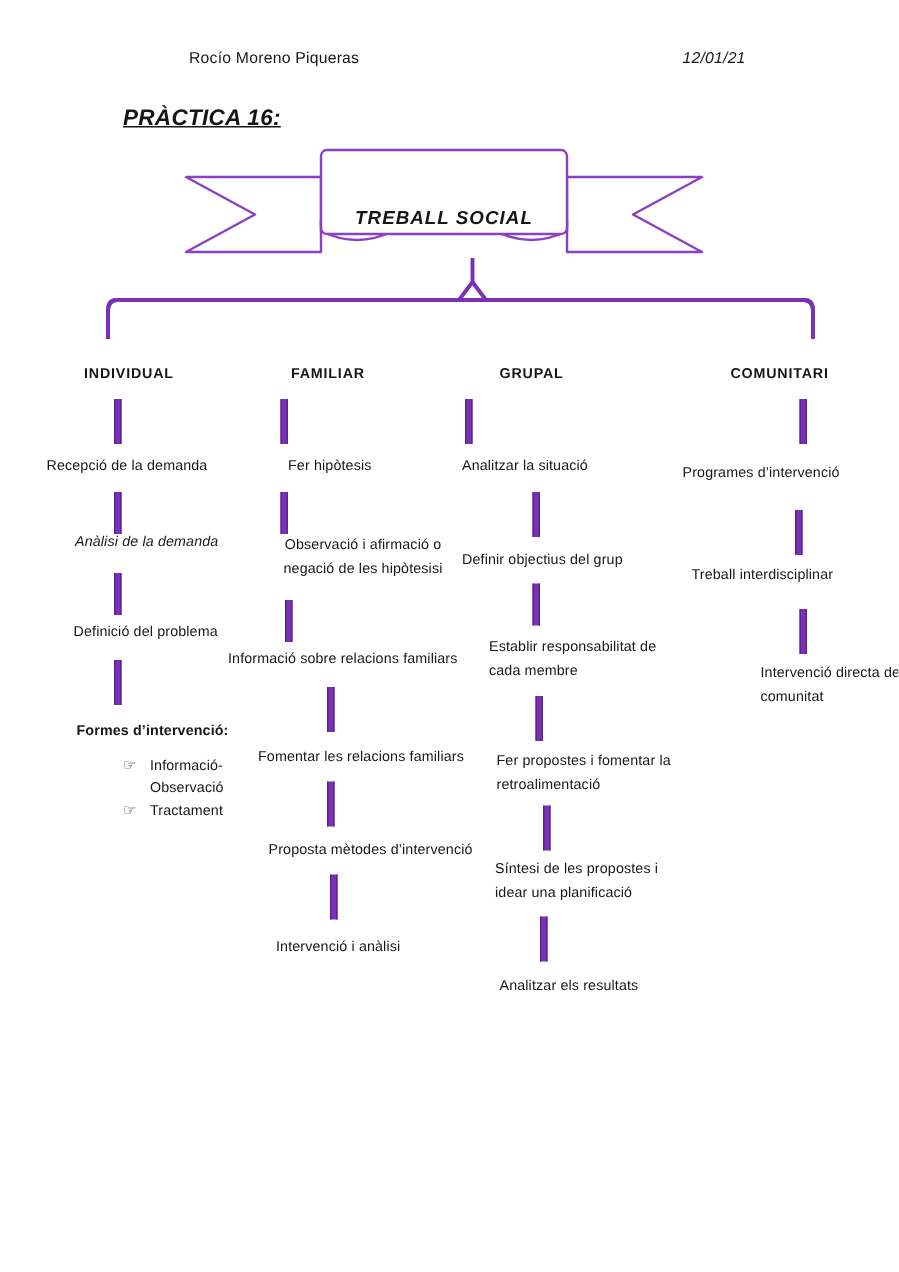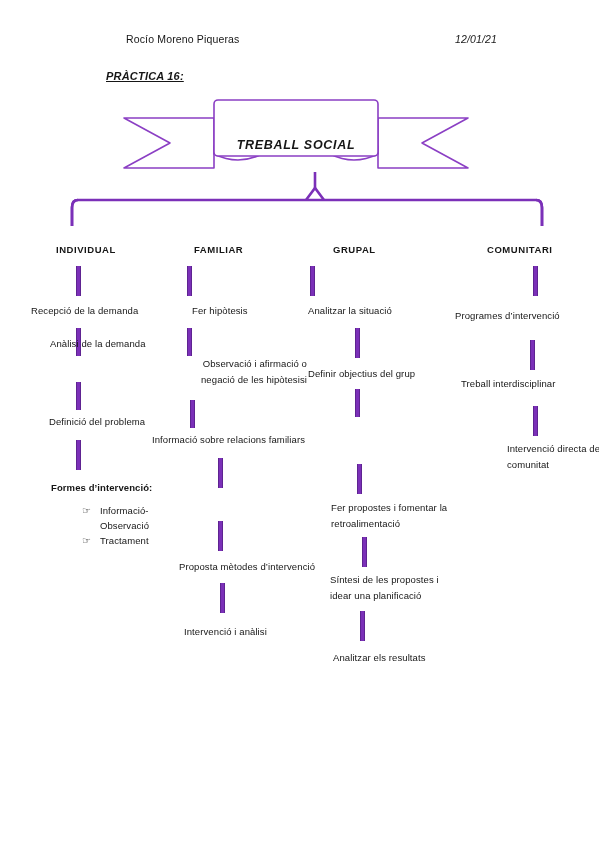--- a/index.html
+++ b/index.html
@@ -35,27 +35,26 @@
     top: 33px;
     font-size: 10.5px;
     letter-spacing: .15px;
     white-space: nowrap;
     font-style: italic;
   }
   .practica {
     position: absolute;
     left: 82px;
     top: 70px;
-    font-size: 11px;
+    font-size: 15px;
     font-style: italic;
     font-weight: bold;
     text-decoration: underline;
     letter-spacing: .2px;
     white-space: nowrap;
-    margin-left: 24px;
   }
 
   
   #banner {
     position: absolute;
     left: 118px;
     top: 96px;
     width: 356px;
     height: 76px;
   }
@@ -184,21 +183,21 @@
 
   <div class="col-head" style="left:56px;  top:244px;">INDIVIDUAL</div>
   <div class="col-head" style="left:194px; top:244px;">FAMILIAR</div>
   <div class="col-head" style="left:333px; top:244px;">GRUPAL</div>
   <div class="col-head" style="left:487px; top:244px;">COMUNITARI</div>
 
   <div class="bar" style="left:76px;  top:266px; height:30px;"></div>
   <div class="node" style="left:31px;  top:303px;">Recepció de la demanda</div>
 
   <div class="bar" style="left:76px;  top:328px; height:28px;"></div>
-  <div class="node" style="left:50px;  top:336px;">Anàlisi de la demanda</div>
+  <div class="node" style="left:50px;  top:354px;font-style:italic;">Anàlisi de la demanda</div>
 
   <div class="bar" style="left:76px;  top:382px; height:28px;"></div>
   <div class="node" style="left:49px;  top:414px;">Definició del problema</div>
 
   <div class="bar" style="left:76px;  top:440px; height:30px;"></div>
   <div class="node" style="left:51px;  top:480px;font-weight:bold;">Formes d’intervenció:</div>
 
   <div class="bullets" style="left:82px; top:503px;">
     <div class="bl">
       <span class="glyph">☞</span>
@@ -211,40 +210,42 @@
     <div class="bl">
       <span class="glyph">☞</span>
       <span class="btxt">Tractament</span>
     </div>
   </div>
 
   <div class="bar" style="left:187px; top:266px; height:30px;"></div>
   <div class="node" style="left:192px; top:303px;">Fer hipòtesis</div>
 
   <div class="bar" style="left:187px; top:328px; height:28px;"></div>
-  <div class="node multi" style="left:177px; top:356px; width:130px; text-align:right;">Observació i afirmació o negació de les hipòtesisi</div>
+  <div class="node multi" style="left:177px; top:356px; width:130px; text-align:center;">Observació i afirmació o negació de les hipòtesisi</div>
 
   <div class="bar" style="left:190px; top:400px; height:28px;"></div>
   <div class="node" style="left:152px; top:432px;">Informació sobre relacions familiars</div>
 
   <div class="bar" style="left:218px; top:458px; height:30px;"></div>
+  <div class="node" style="left:172px; top:497px;">Fomentar les relacions familiars</div>
 
   <div class="bar" style="left:218px; top:521px; height:30px;"></div>
   <div class="node" style="left:179px; top:559px;">Proposta mètodes d’intervenció</div>
 
   <div class="bar" style="left:220px; top:583px; height:30px;"></div>
   <div class="node" style="left:184px; top:624px;">Intervenció i anàlisi</div>
 
   <div class="bar" style="left:310px; top:266px; height:30px;"></div>
   <div class="node" style="left:308px; top:303px;text-align:right;">Analitzar la situació</div>
 
   <div class="bar" style="left:355px; top:328px; height:30px;"></div>
   <div class="node" style="left:308px; top:366px;">Definir objectius del grup</div>
 
   <div class="bar" style="left:355px; top:389px; height:28px;"></div>
+  <div class="node multi" style="left:326px; top:424px; width:120px;">Establir responsabilitat de cada membre</div>
 
   <div class="bar" style="left:357px; top:464px; height:30px;"></div>
   <div class="node multi" style="left:331px; top:500px; width:125px;">Fer propostes i fomentar la retroalimentació</div>
 
   <div class="bar" style="left:362px; top:537px; height:30px;"></div>
   <div class="node multi" style="left:330px; top:572px; width:125px;">Síntesi de les propostes i idear una planificació</div>
 
   <div class="bar" style="left:360px; top:611px; height:30px;"></div>
   <div class="node" style="left:333px; top:650px;">Analitzar els resultats</div>
 

